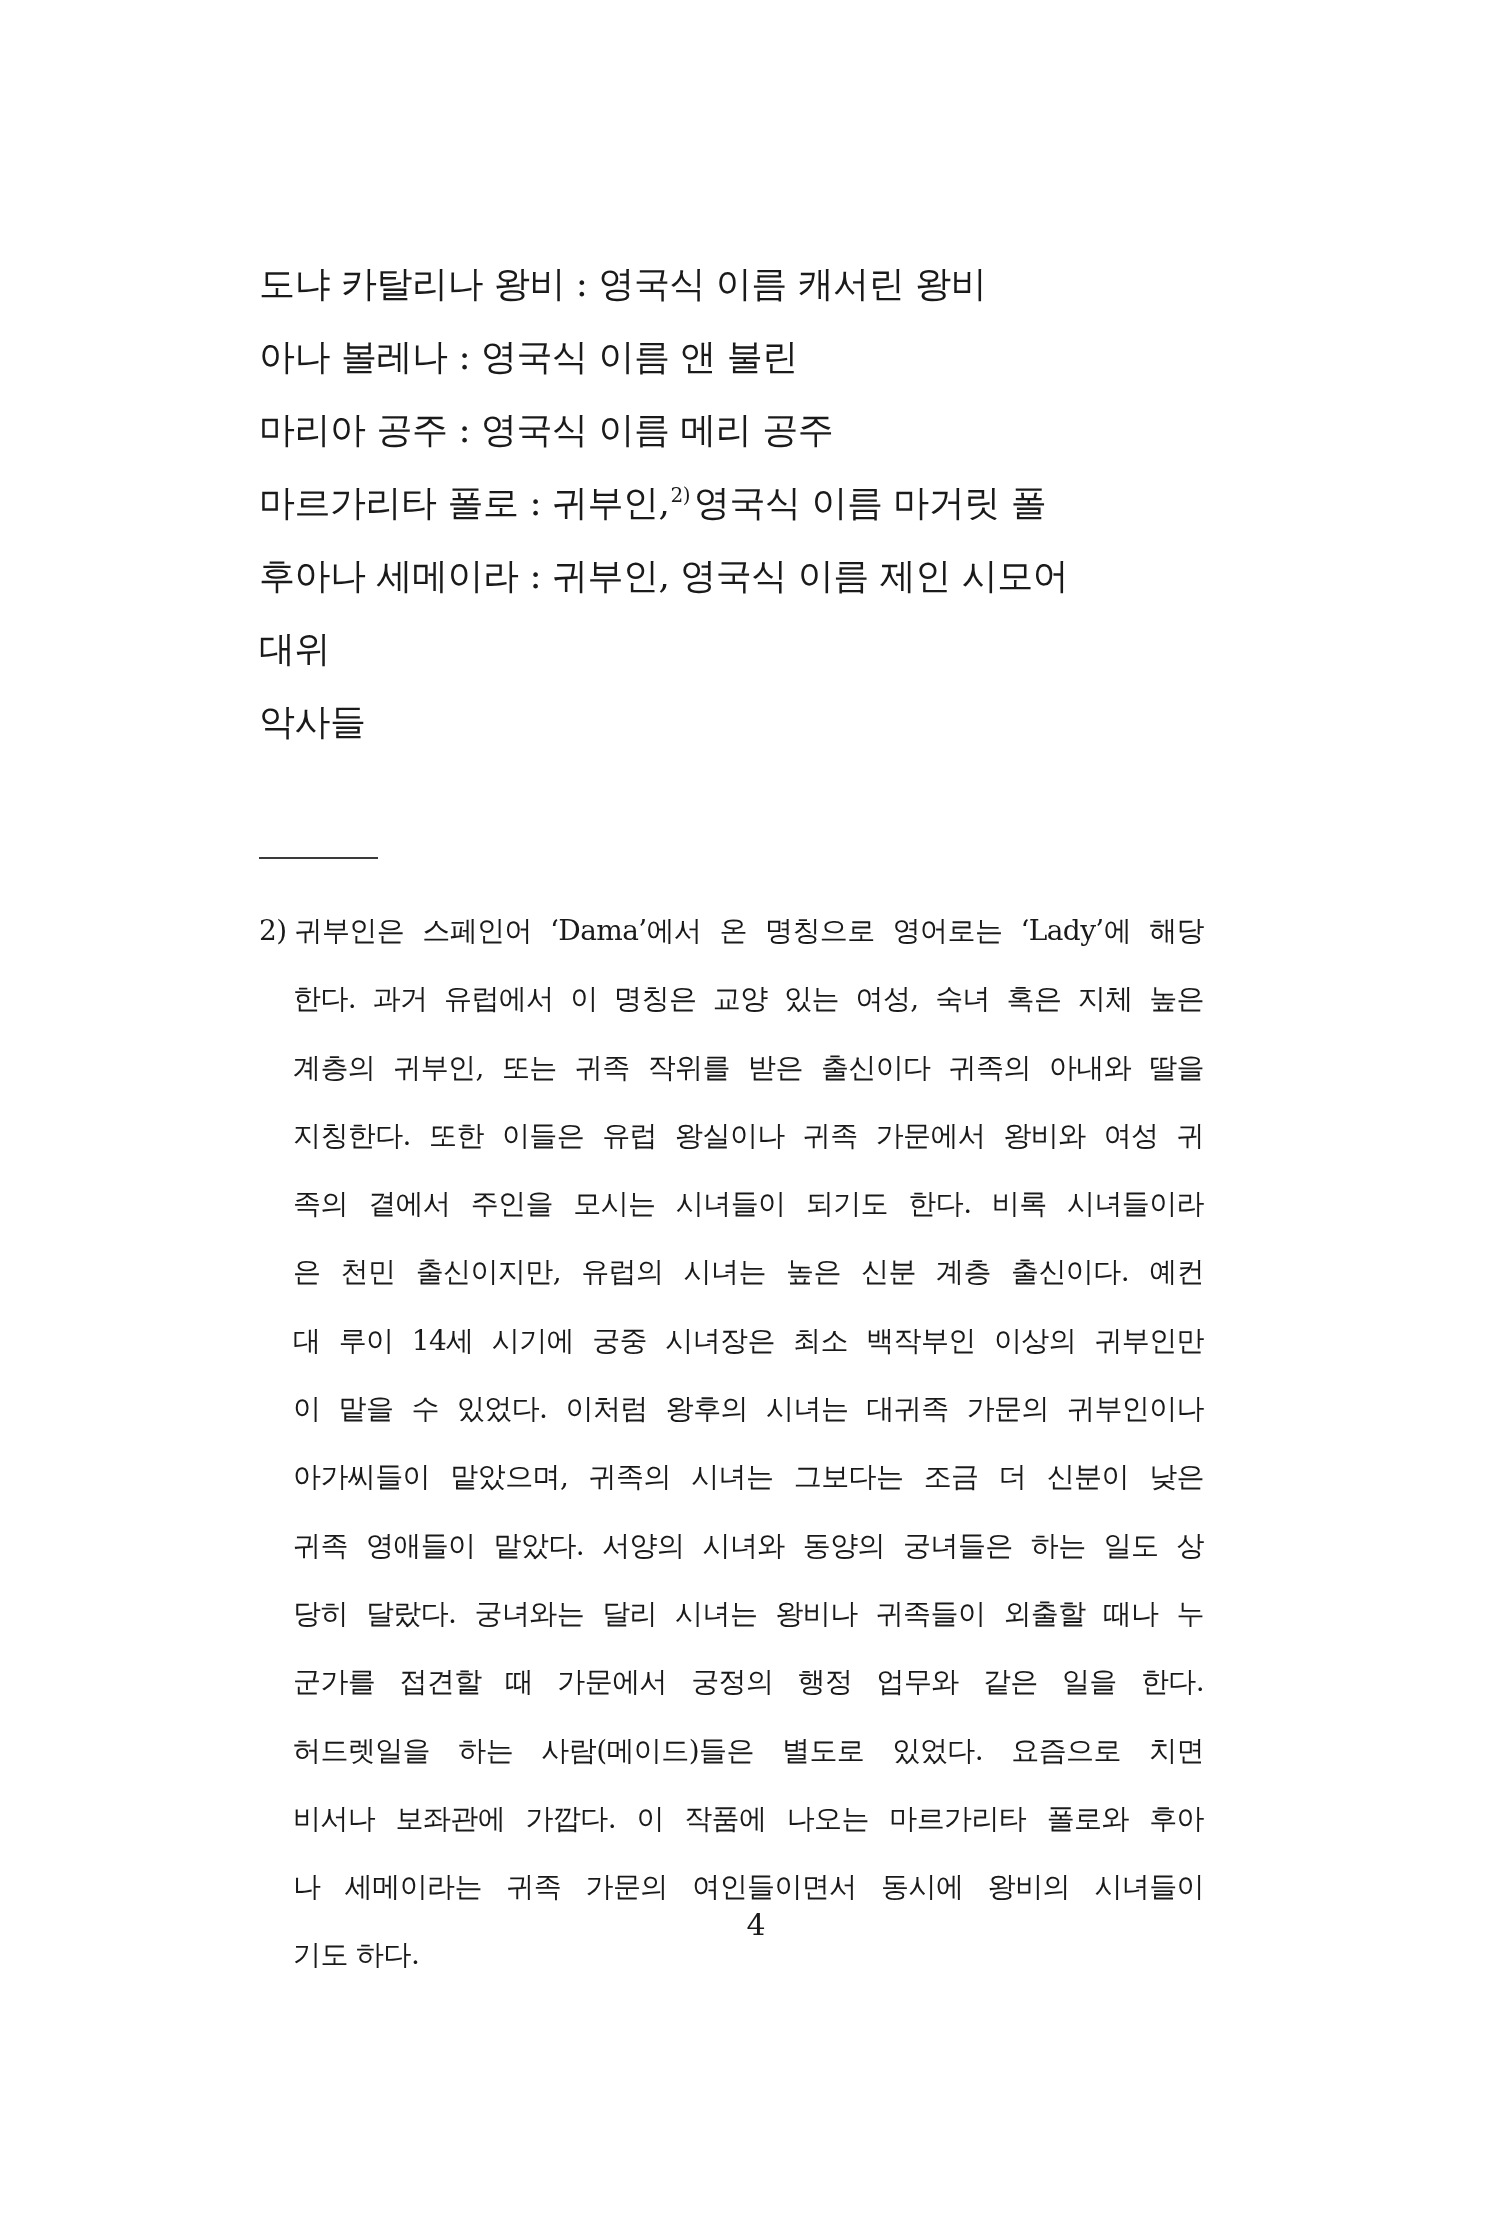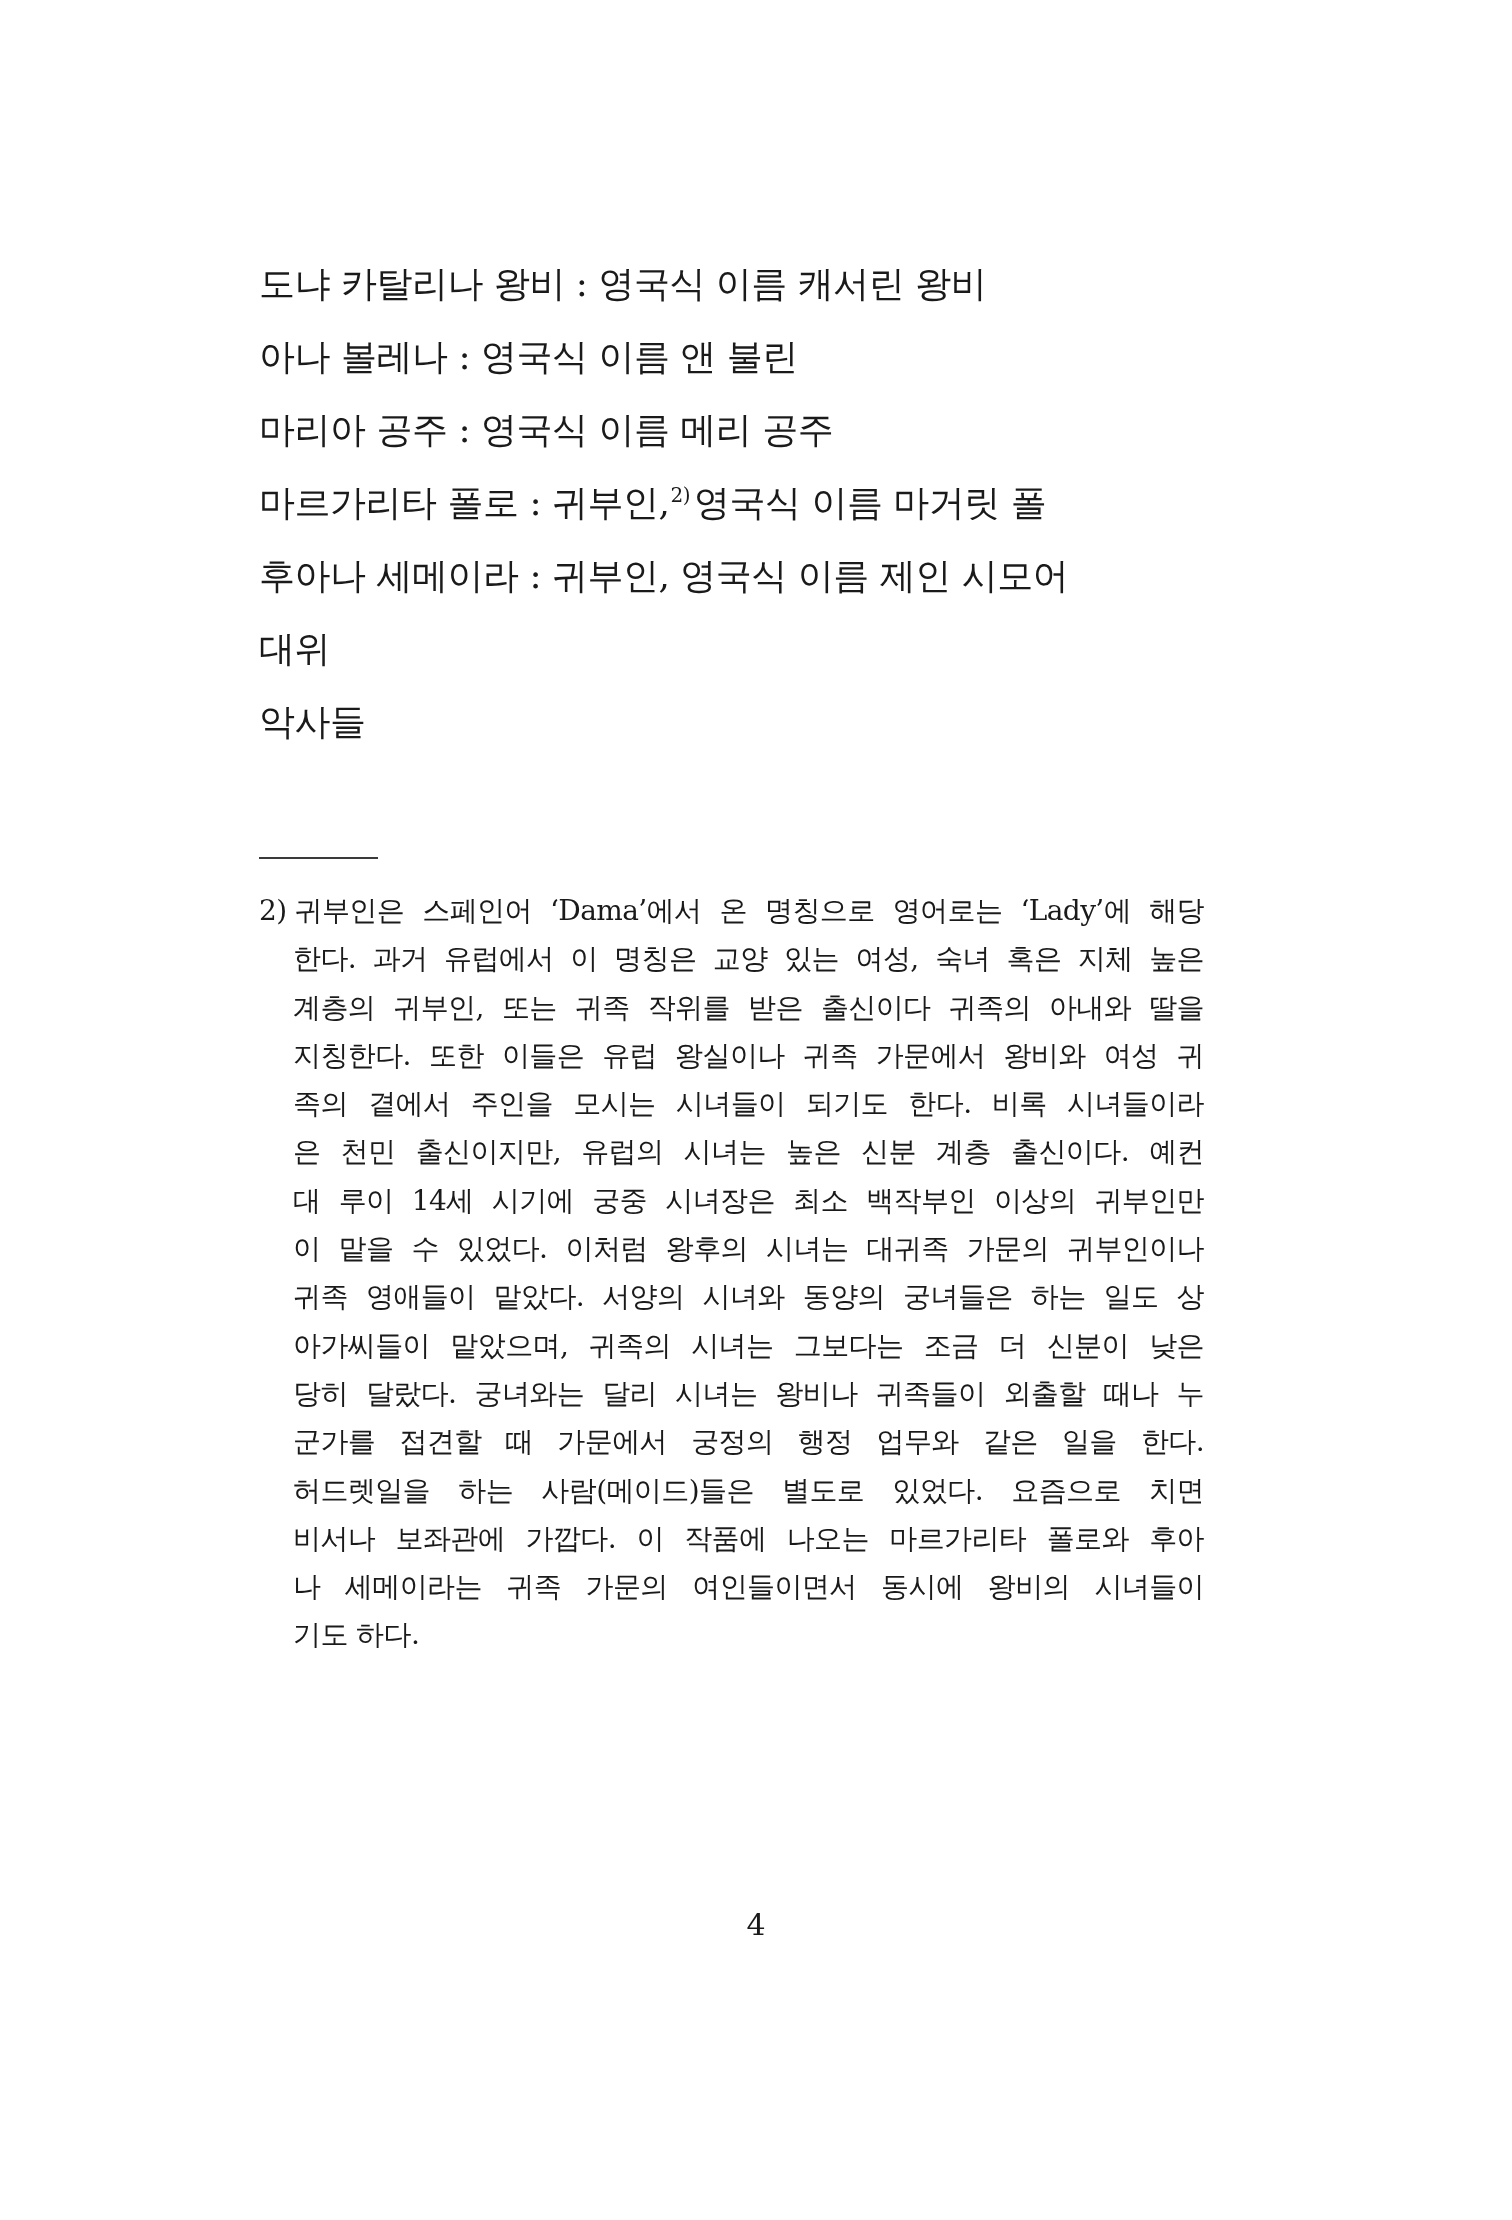--- a/index.html
+++ b/index.html
@@ -58,20 +58,21 @@
   }
   .fn-line {
     font-size: 28px;
     line-height: 48.3px;
     height: 48.3px;
     white-space: nowrap;
     text-align: justify;
     text-align-last: justify;
     color: #1a1a1a;
     letter-spacing: -0.6px;
+    margin-top: 20px;
   }
   .fn-line.first {
     padding-left: 0;
   }
   .fn-line.indent {
     padding-left: 34px;
   }
   .fn-line.last {
     text-align-last: left;
   }
@@ -108,22 +109,22 @@
 
   <div class="footnote">
     <div class="fn-line first"><span class="fn-num">2)</span><span>귀부인은 스페인어 ‘Dama’에서 온 명칭으로 영어로는 ‘Lady’에 해당</span></div>
     <div class="fn-line indent">한다. 과거 유럽에서 이 명칭은 교양 있는 여성, 숙녀 혹은 지체 높은</div>
     <div class="fn-line indent">계층의 귀부인, 또는 귀족 작위를 받은 출신이다 귀족의 아내와 딸을</div>
     <div class="fn-line indent">지칭한다. 또한 이들은 유럽 왕실이나 귀족 가문에서 왕비와 여성 귀</div>
     <div class="fn-line indent">족의 곁에서 주인을 모시는 시녀들이 되기도 한다. 비록 시녀들이라</div>
     <div class="fn-line indent">은 천민 출신이지만, 유럽의 시녀는 높은 신분 계층 출신이다. 예컨</div>
     <div class="fn-line indent">대 루이 14세 시기에 궁중 시녀장은 최소 백작부인 이상의 귀부인만</div>
     <div class="fn-line indent">이 맡을 수 있었다. 이처럼 왕후의 시녀는 대귀족 가문의 귀부인이나</div>
+    <div class="fn-line indent">아가씨들이 맡았으며, 귀족의 시녀는 그보다는 조금 더 신분이 낮은</div>
     <div class="fn-line indent">귀족 영애들이 맡았다. 서양의 시녀와 동양의 궁녀들은 하는 일도 상</div>
-    <div class="fn-line indent">아가씨들이 맡았으며, 귀족의 시녀는 그보다는 조금 더 신분이 낮은</div>
     <div class="fn-line indent">당히 달랐다. 궁녀와는 달리 시녀는 왕비나 귀족들이 외출할 때나 누</div>
     <div class="fn-line indent">군가를 접견할 때 가문에서 궁정의 행정 업무와 같은 일을 한다.</div>
     <div class="fn-line indent">허드렛일을 하는 사람(메이드)들은 별도로 있었다. 요즘으로 치면</div>
     <div class="fn-line indent">비서나 보좌관에 가깝다. 이 작품에 나오는 마르가리타 폴로와 후아</div>
     <div class="fn-line indent">나 세메이라는 귀족 가문의 여인들이면서 동시에 왕비의 시녀들이</div>
     <div class="fn-line indent last">기도 하다.</div>
   </div>
 
   <div class="page-number">4</div>
 

